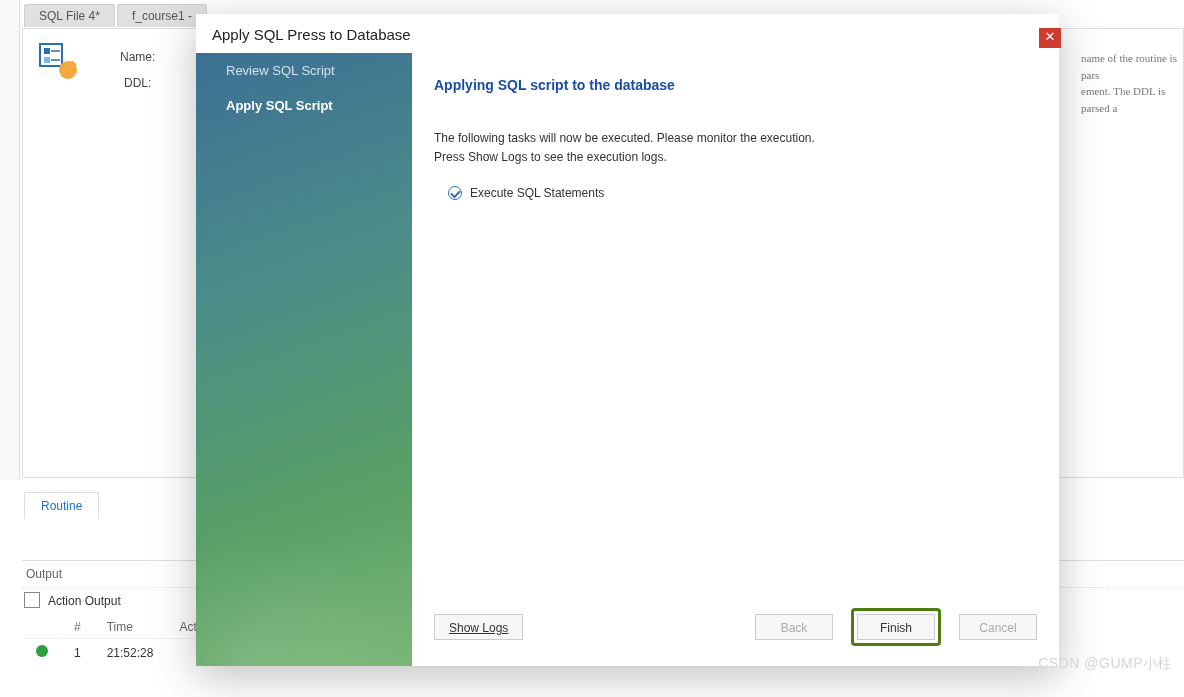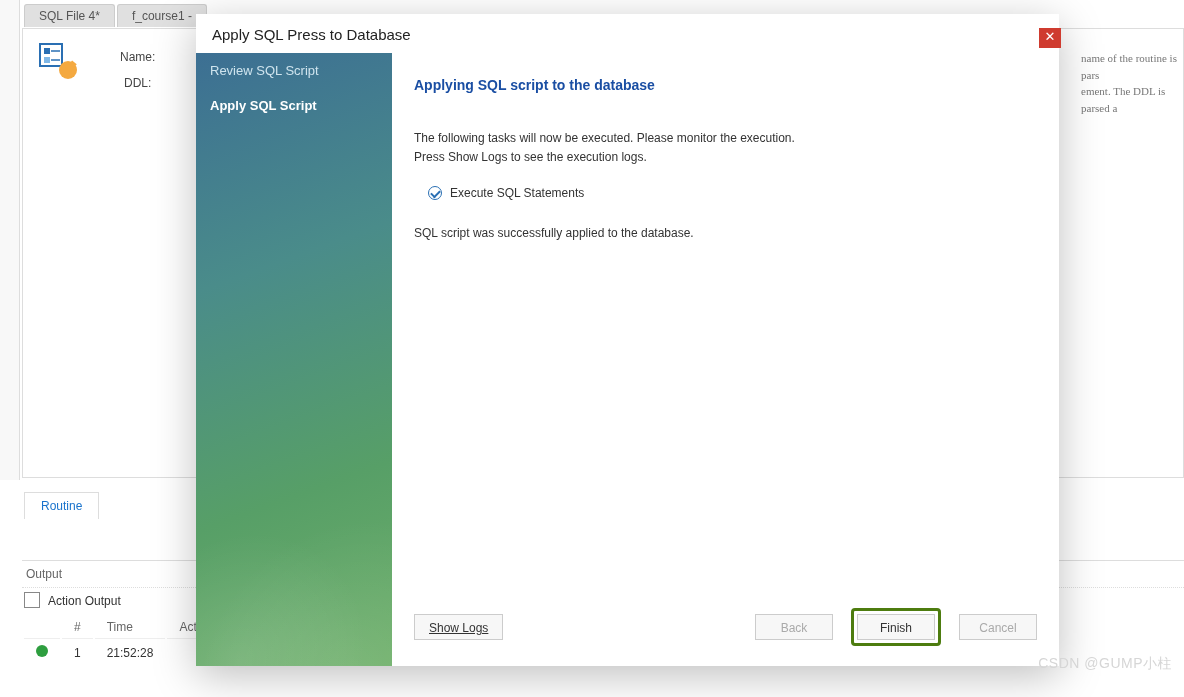--- a/index.html
+++ b/index.html
@@ -151,25 +151,26 @@
       text-align: center;
       line-height: 18px;
       cursor: pointer;
     }
     .dialog-body {
       flex: 1;
       display: flex;
       overflow: hidden;
     }
     .wizard-side {
-      width: 196px;
+      width: 216px;
       background: linear-gradient(160deg, #3c6f93 0%, #4a8c8a 35%, #579f67 70%, #6fb06a 100%);
       color: #fff;
       position: relative;
       overflow: hidden;
+      padding-left: 16px;
     }
     .wizard-side::after{
       content:'';position:absolute;bottom:-40px;left:-40px;right:-40px;height:260px;
       background: radial-gradient(circle at 30% 80%, rgba(255,255,255,.12) 0%, transparent 45%),
                   radial-gradient(circle at 70% 90%, rgba(255,255,255,.10) 0%, transparent 50%);
       transform: skewY(-8deg);
     }
     .wizard-step {
       padding: 10px 14px;
       font-size: 13px;
@@ -317,21 +318,20 @@
     <div class="wizard-content">
       <div class="content-title">Applying SQL script to the database</div>
       <div class="content-text">
         <div>The following tasks will now be executed. Please monitor the execution.</div>
         <div>Press Show Logs to see the execution logs.</div>
       </div>
       <div class="task-row">
         <span class="check-circle"></span>
         <span>Execute SQL Statements</span>
       </div>
-      <div class="content-text">SQL script was successfully applied to the database.</div>
 
       <div class="dialog-footer">
         <button class="btn btn-showlogs">Show Logs</button>
         <div class="spacer"></div>
         <div class="btn-group">
           <button class="btn disabled">Back</button>
           <span class="finish-wrap">
             <button class="btn">Finish</button>
           </span>
           <button class="btn disabled">Cancel</button>

